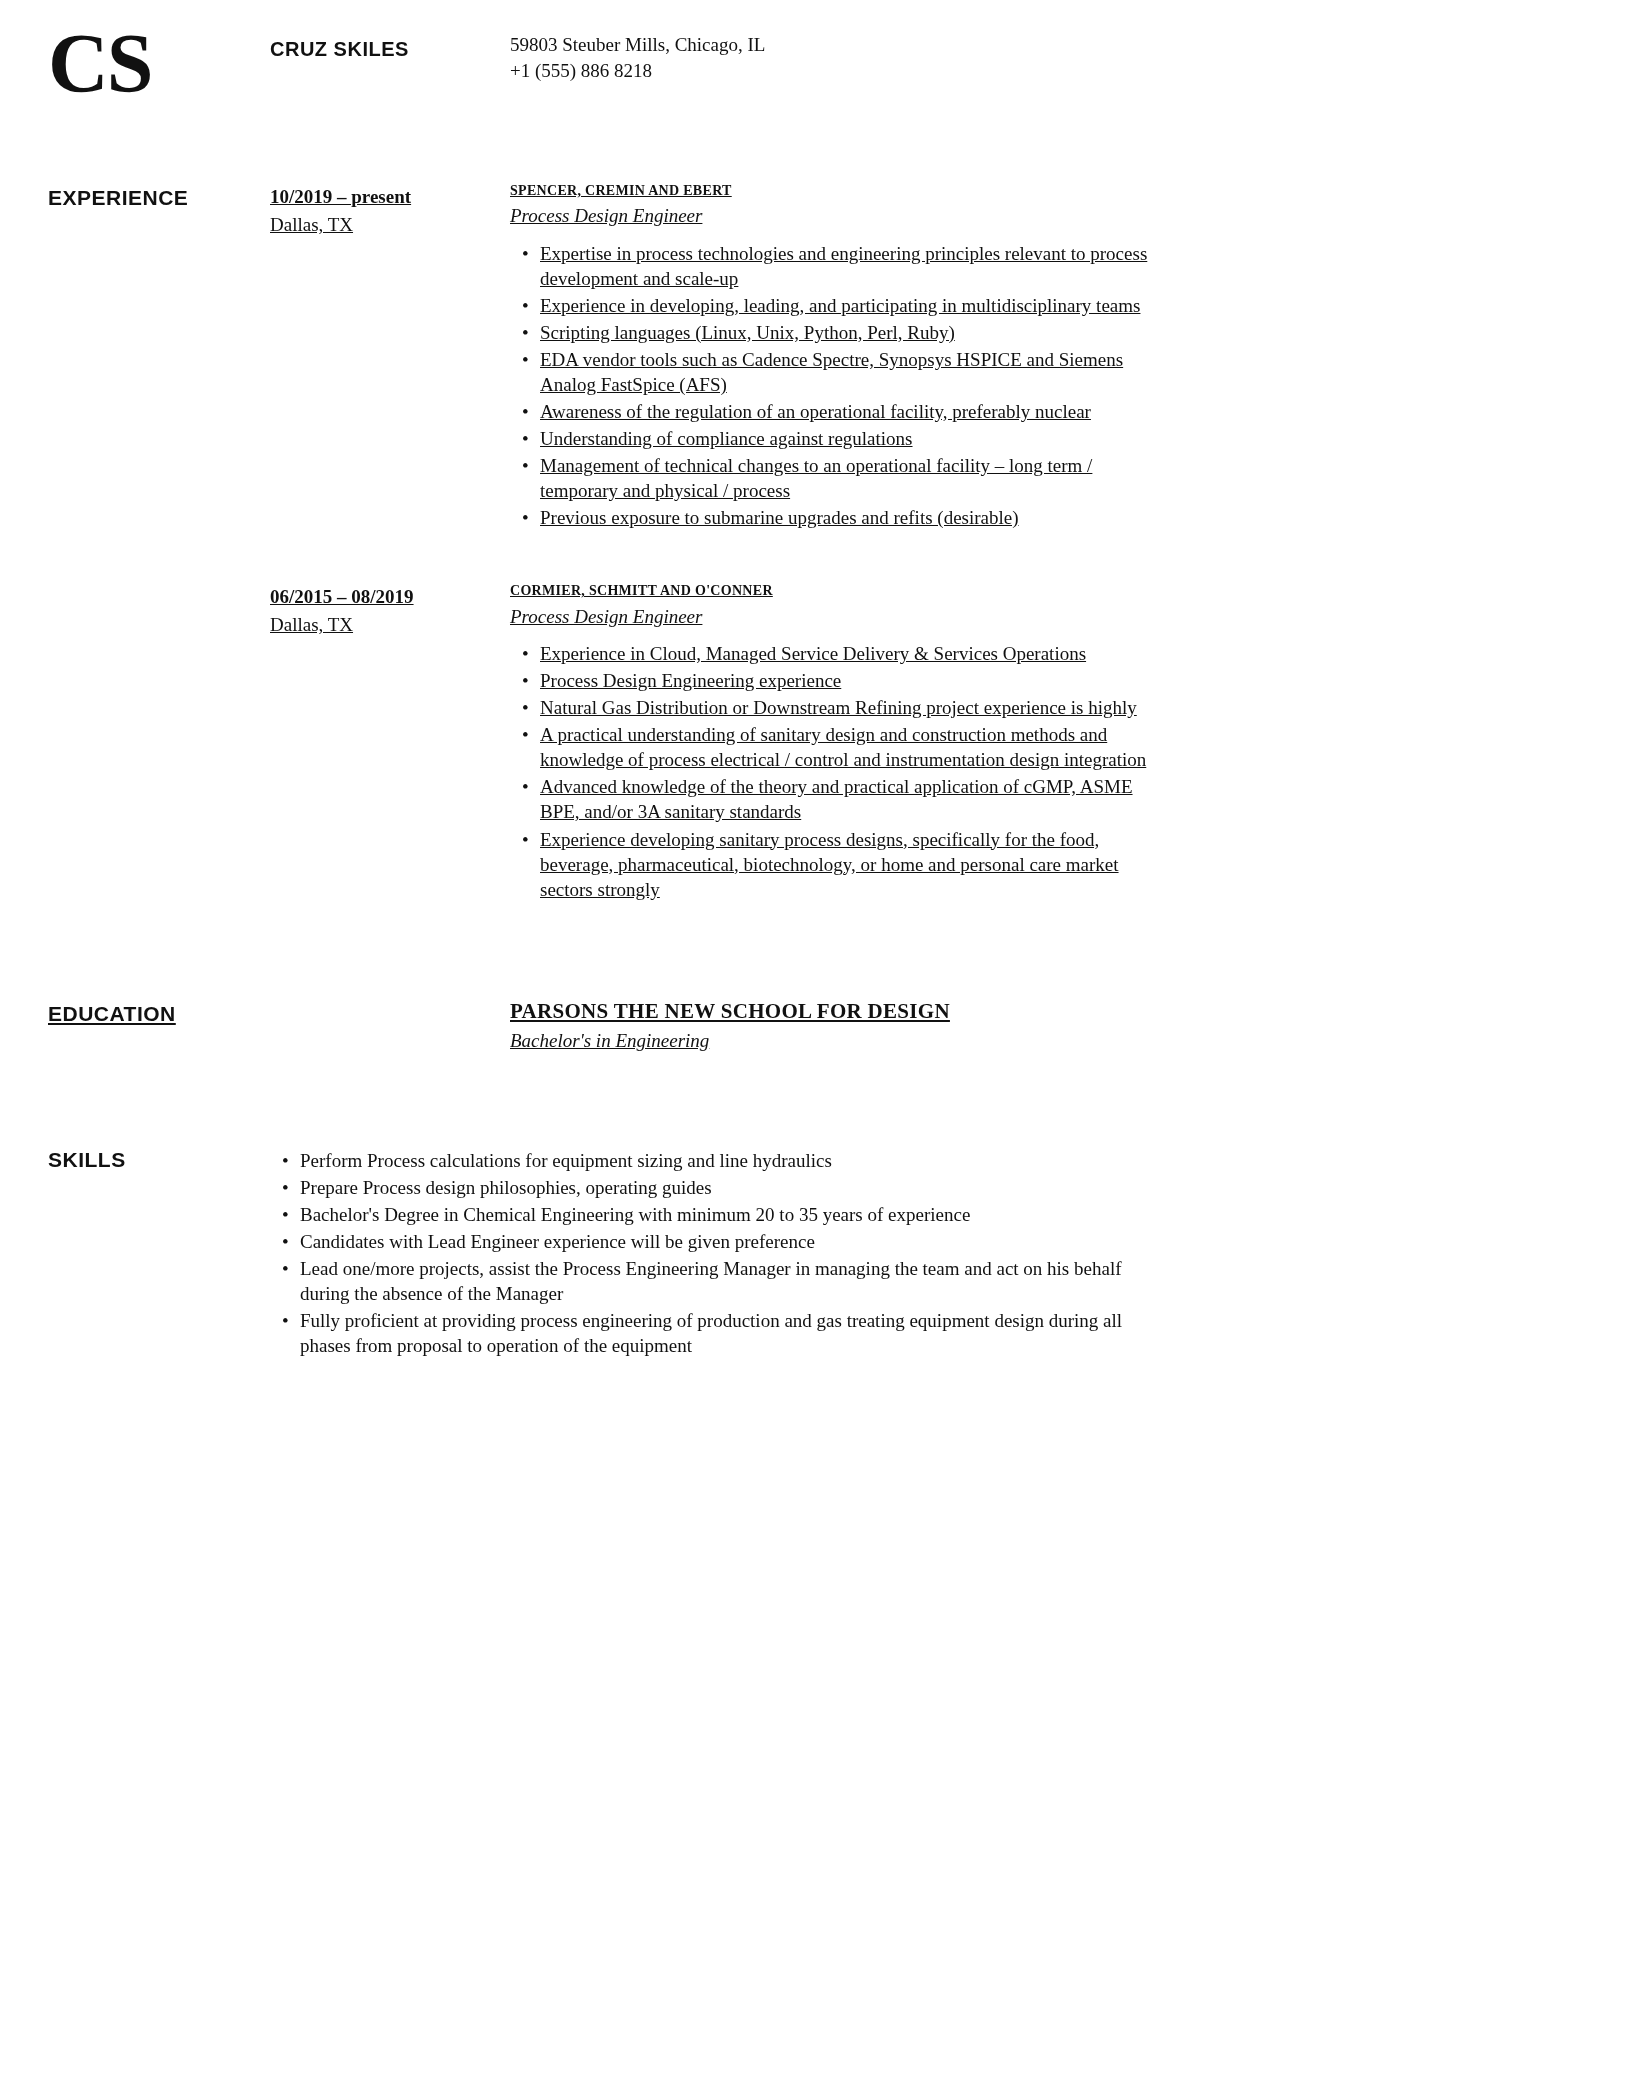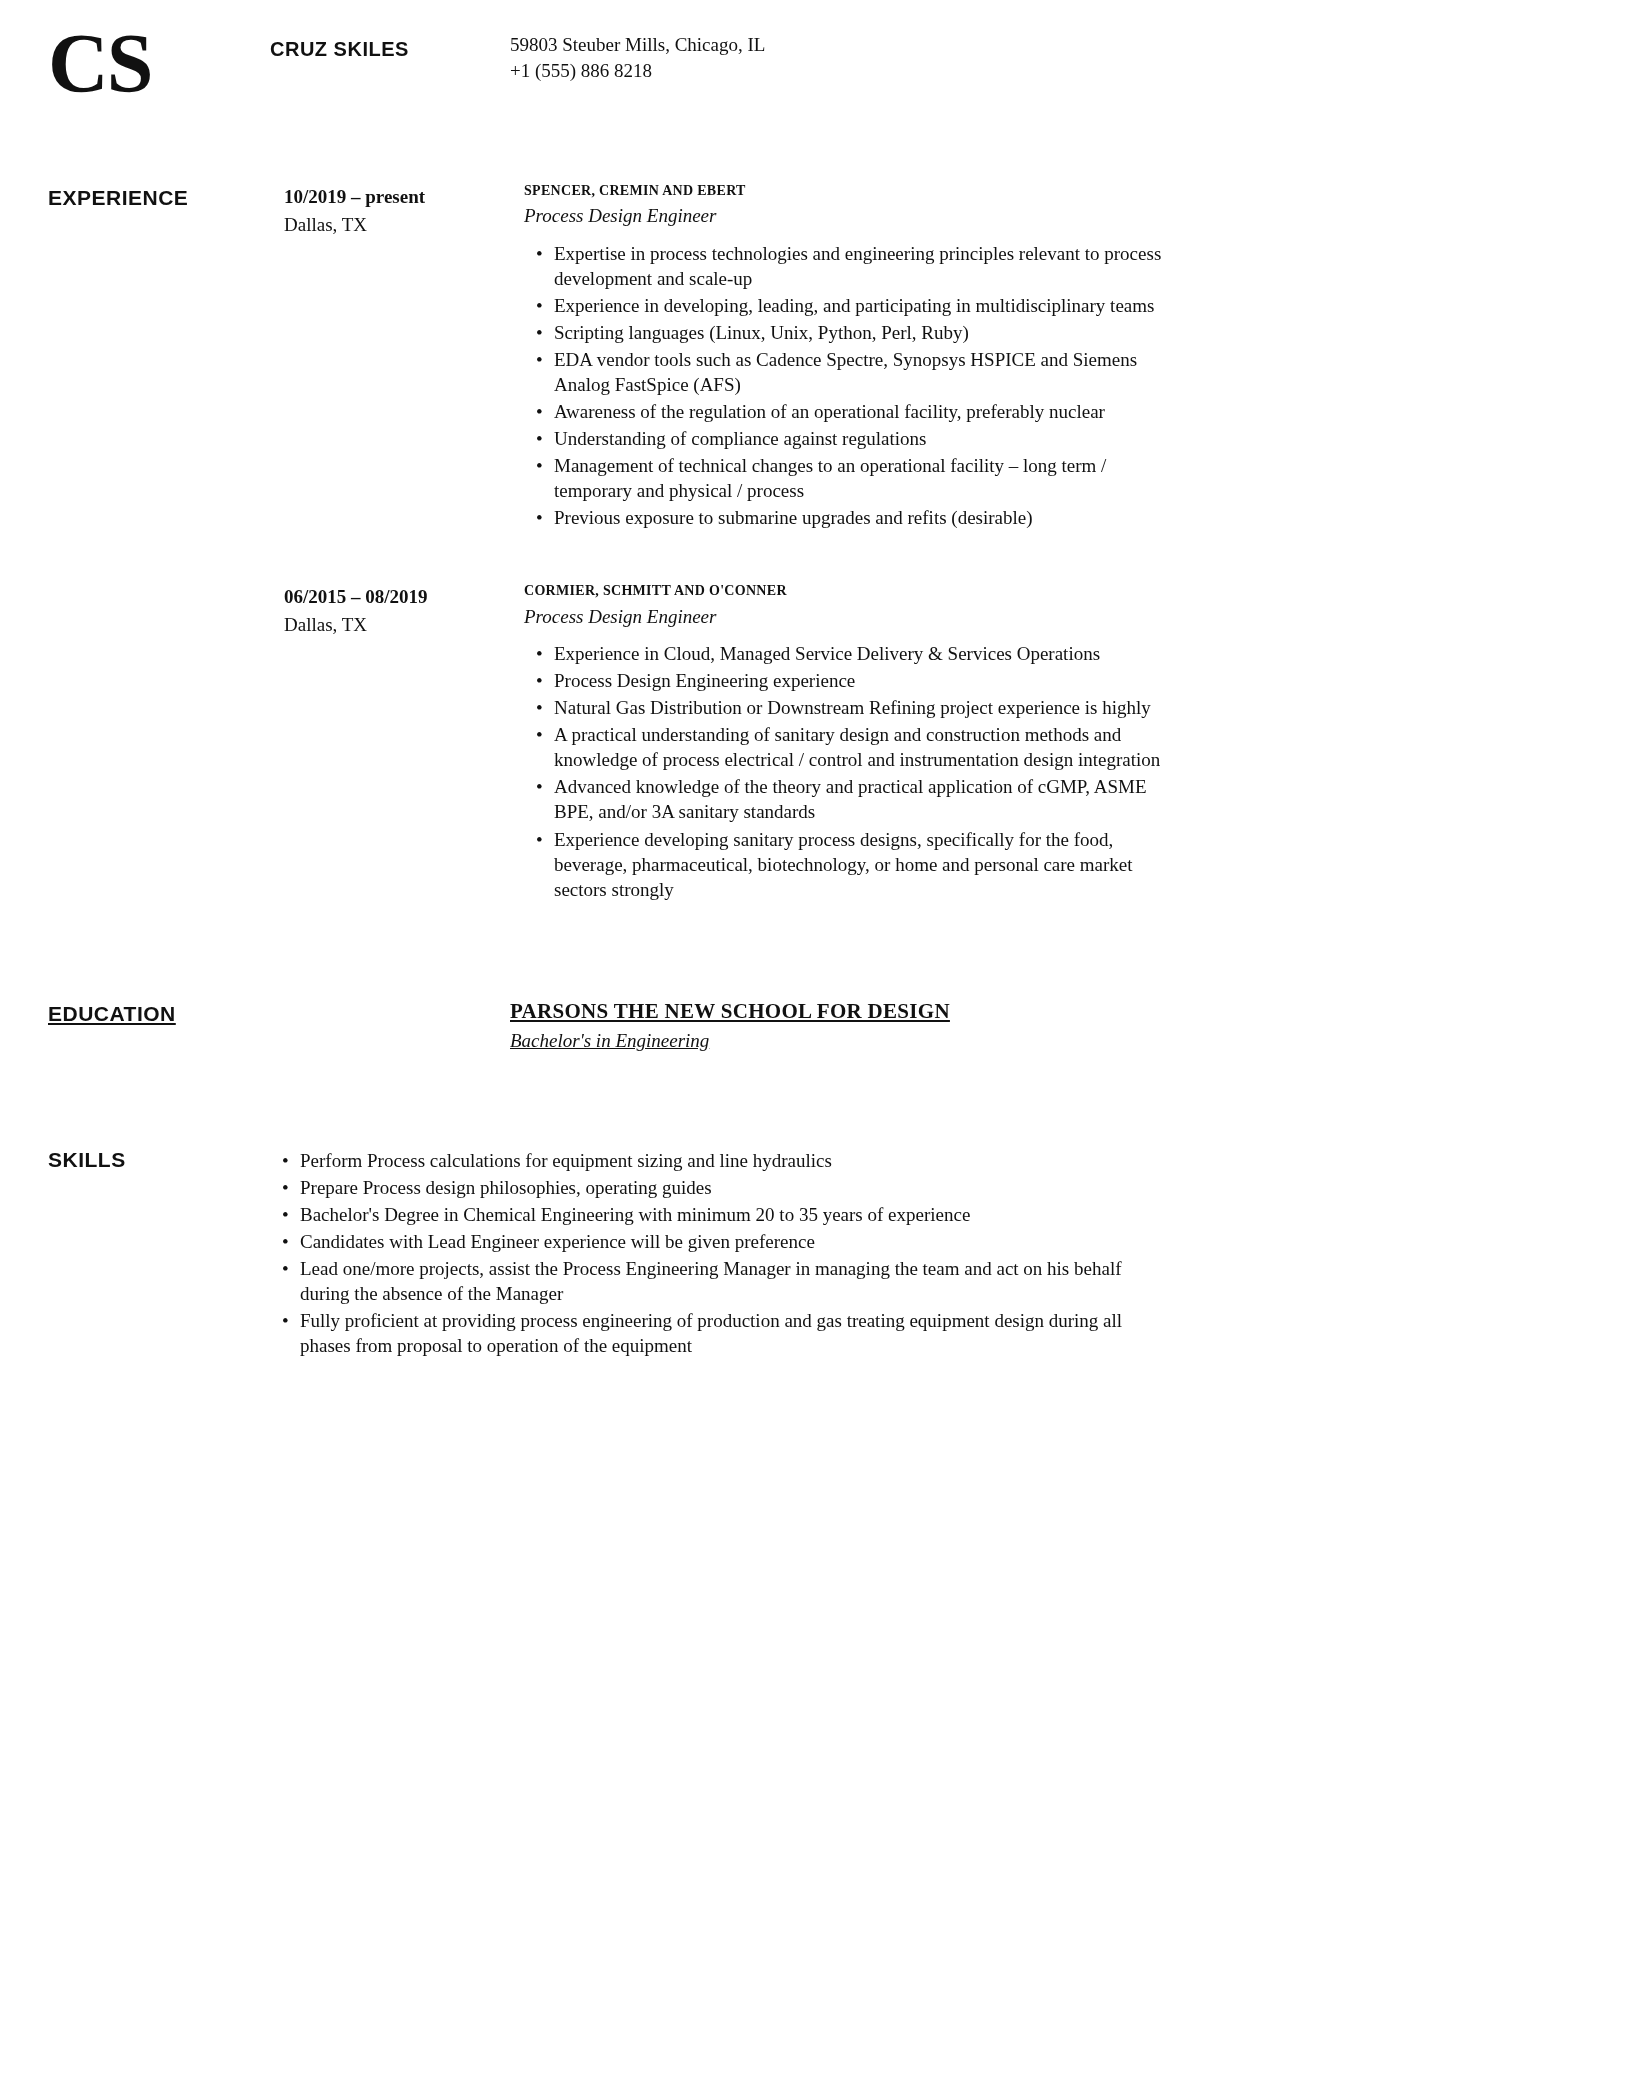--- a/index.html
+++ b/index.html
@@ -25,20 +25,21 @@
   
   .row {
     display: grid;
     grid-template-columns: 222px 240px 1fr;
     align-items: start;
   }
   .two-col {
     display: grid;
     grid-template-columns: 240px 1fr;
     align-items: start;
+    text-decoration: underline;
   }
   
   .initials {
     font-family: "Liberation Serif", serif;
     font-weight: 700;
     font-size: 84px;
     line-height: 1.0;
     letter-spacing: -2px;
     margin-top: -6px;
   }
@@ -54,21 +55,21 @@
   }
   .contact div { line-height: 1.35; }
   
   .section-label {
     font-family: "Liberation Sans", sans-serif;
     font-weight: 700;
     font-size: 21px;
     letter-spacing: 0.5px;
   }
   
-  .section-experience { margin-top: 78px; gap: 14px; }
+  .section-experience { margin-top: 78px; }
   .job + .job { margin-top: 52px; }
   .job-dates {
     font-weight: 700;
   }
   .job-location {
     margin-top: 3px;
   }
   .company {
     font-weight: 700;
     font-size: 14px;

